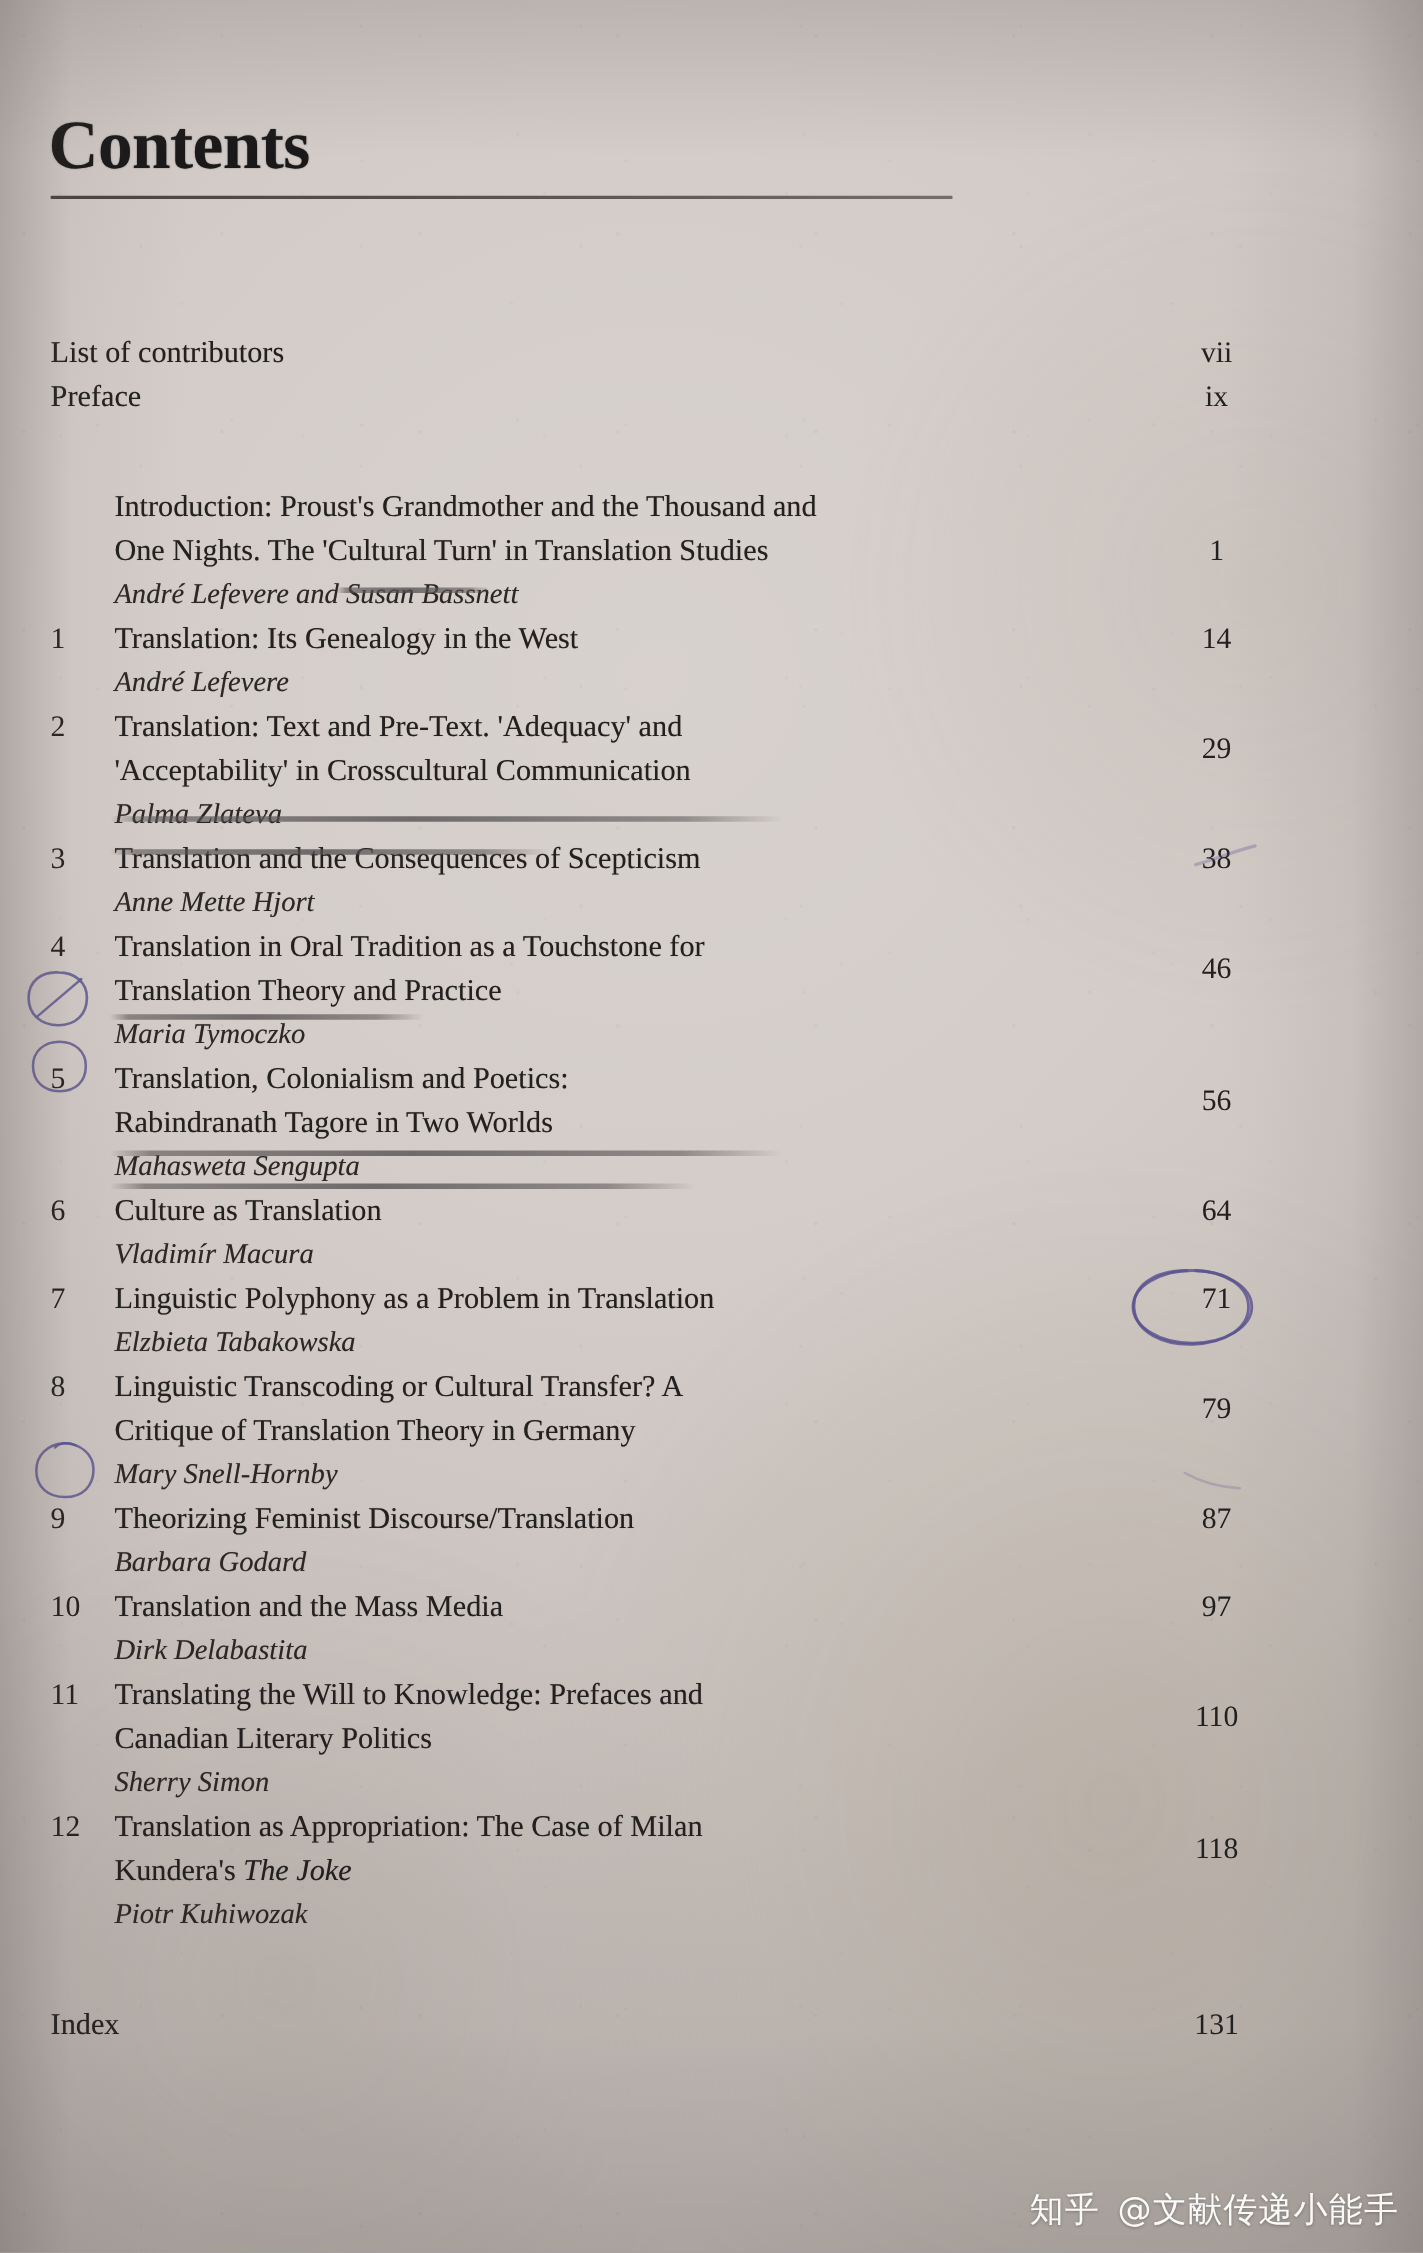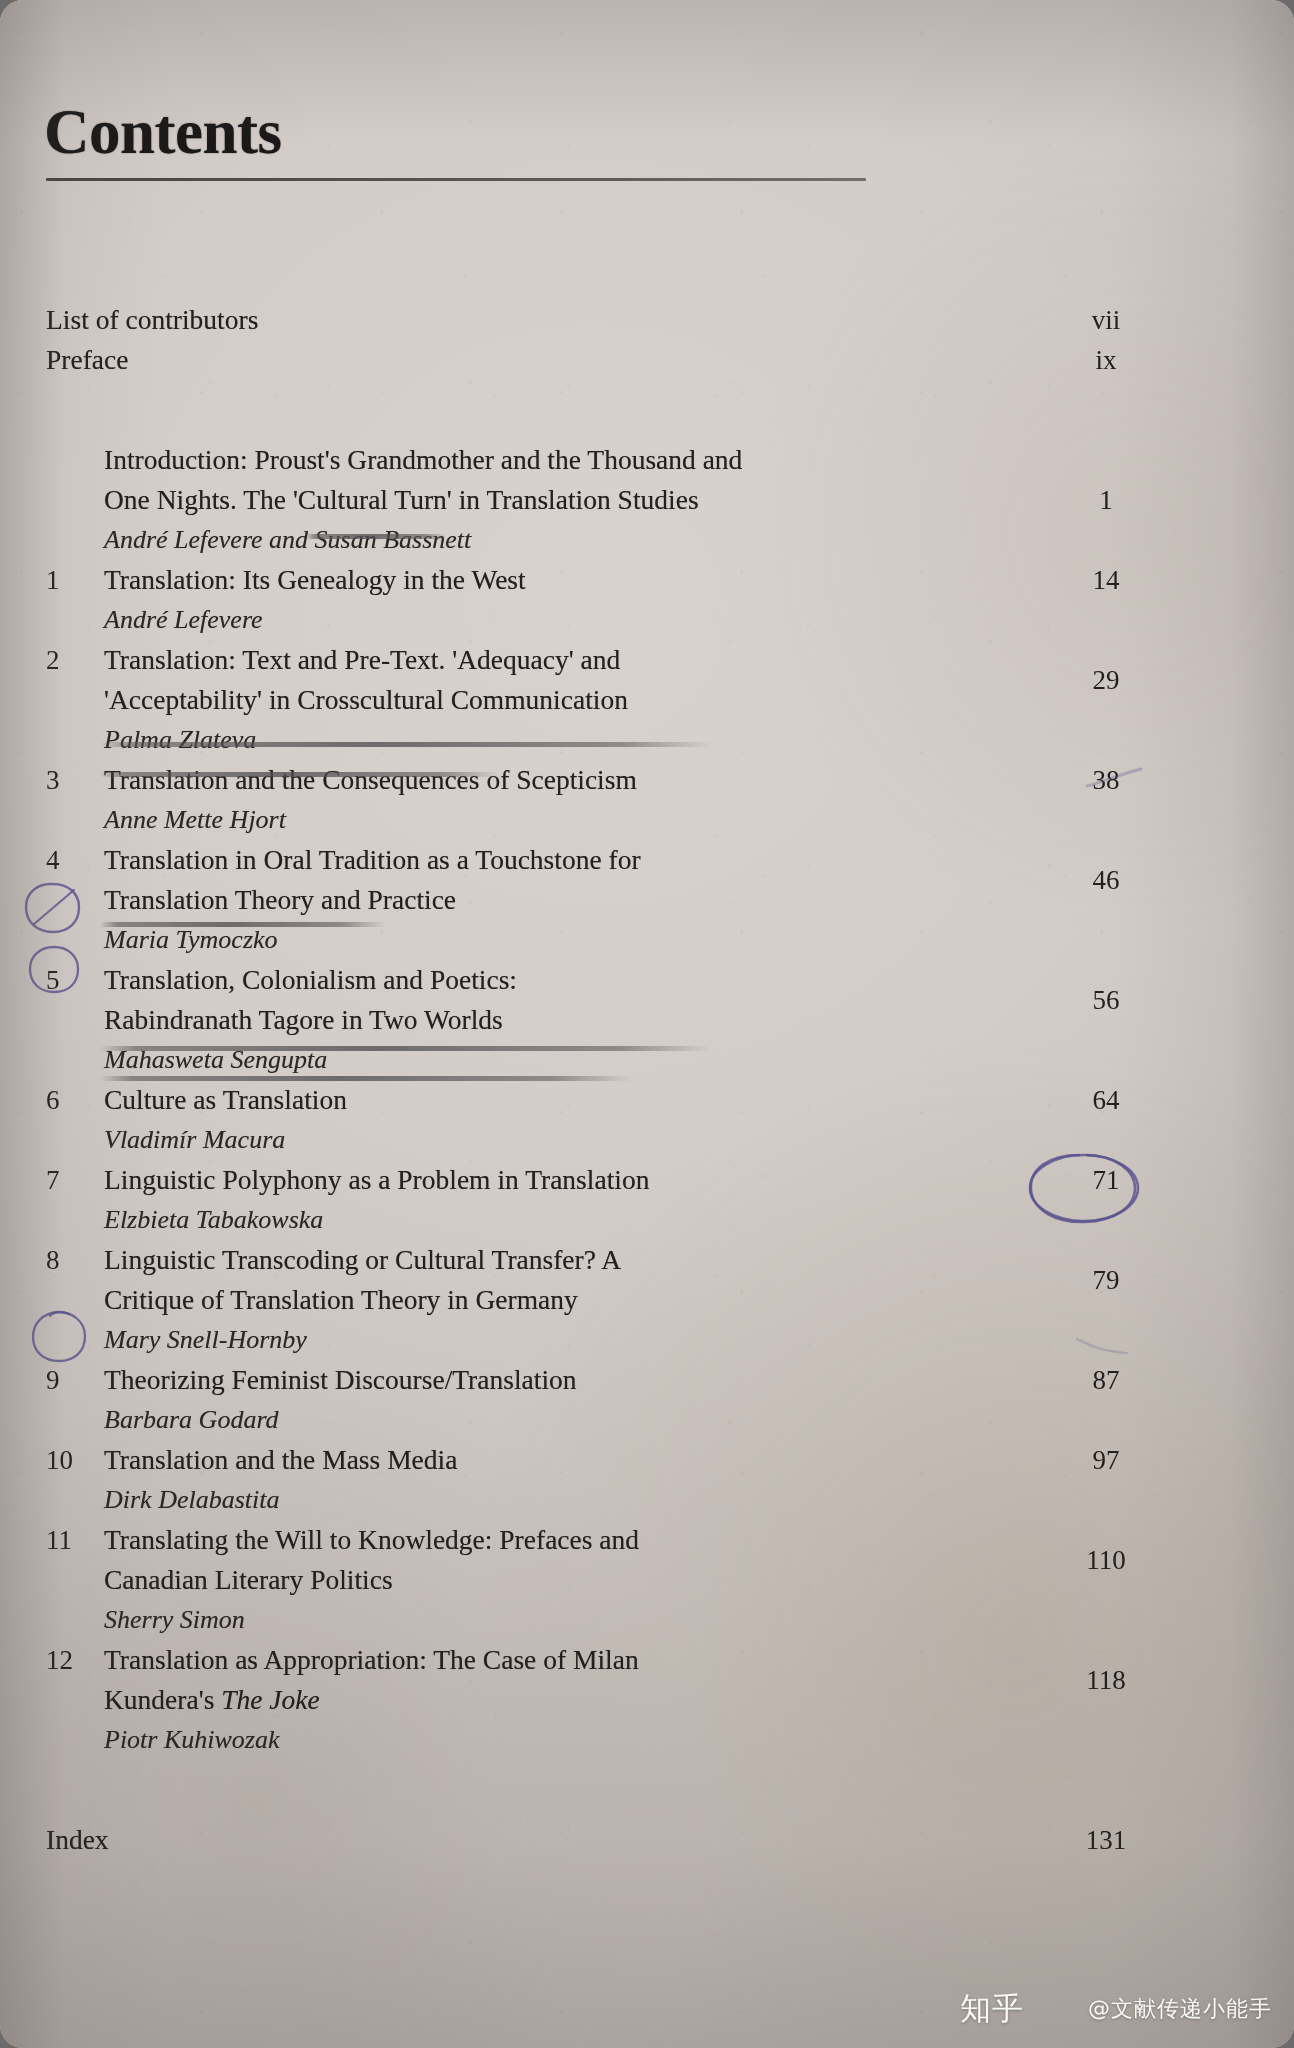--- a/index.html
+++ b/index.html
@@ -9,21 +9,20 @@
   }
 
   .page {
     position: relative;
     width: 1294px;
     height: 2048px;
     overflow: hidden;
     background: #c9c3c0;
     font-family: "Liberation Serif", "DejaVu Serif", serif;
     color: #211f1f;
-    border-radius: 23px;
   }
 
   
   .paper-base {
     position: absolute;
     inset: 0;
     background:
       radial-gradient(125% 78% at 46% 30%, #d8d2ce 0%, #d3ccc8 34%, #c8c1bd 62%, #bdb6b2 82%, #b3aca8 100%);
   }
   .paper-warm {
@@ -175,21 +174,21 @@
     display: flex;
     align-items: center;
     gap: 16px;
     color: #ffffff;
     font-family: "DejaVu Sans", "Liberation Sans", sans-serif;
     font-size: 31px;
     letter-spacing: 1px;
     opacity: .95;
     text-shadow: 0 1px 3px rgba(60,55,52,.45);
   }
-  .wm-handle { font-size: 22px; margin-left: 48px; }
+  .wm-handle { font-size: 31px; }
 </style>
 </head>
 <body>
 
 <div class="page">
   <div class="paper-base"></div>
   <div class="paper-warm"></div>
   <div class="paper-speckle"></div>
 
   <div class="content">

